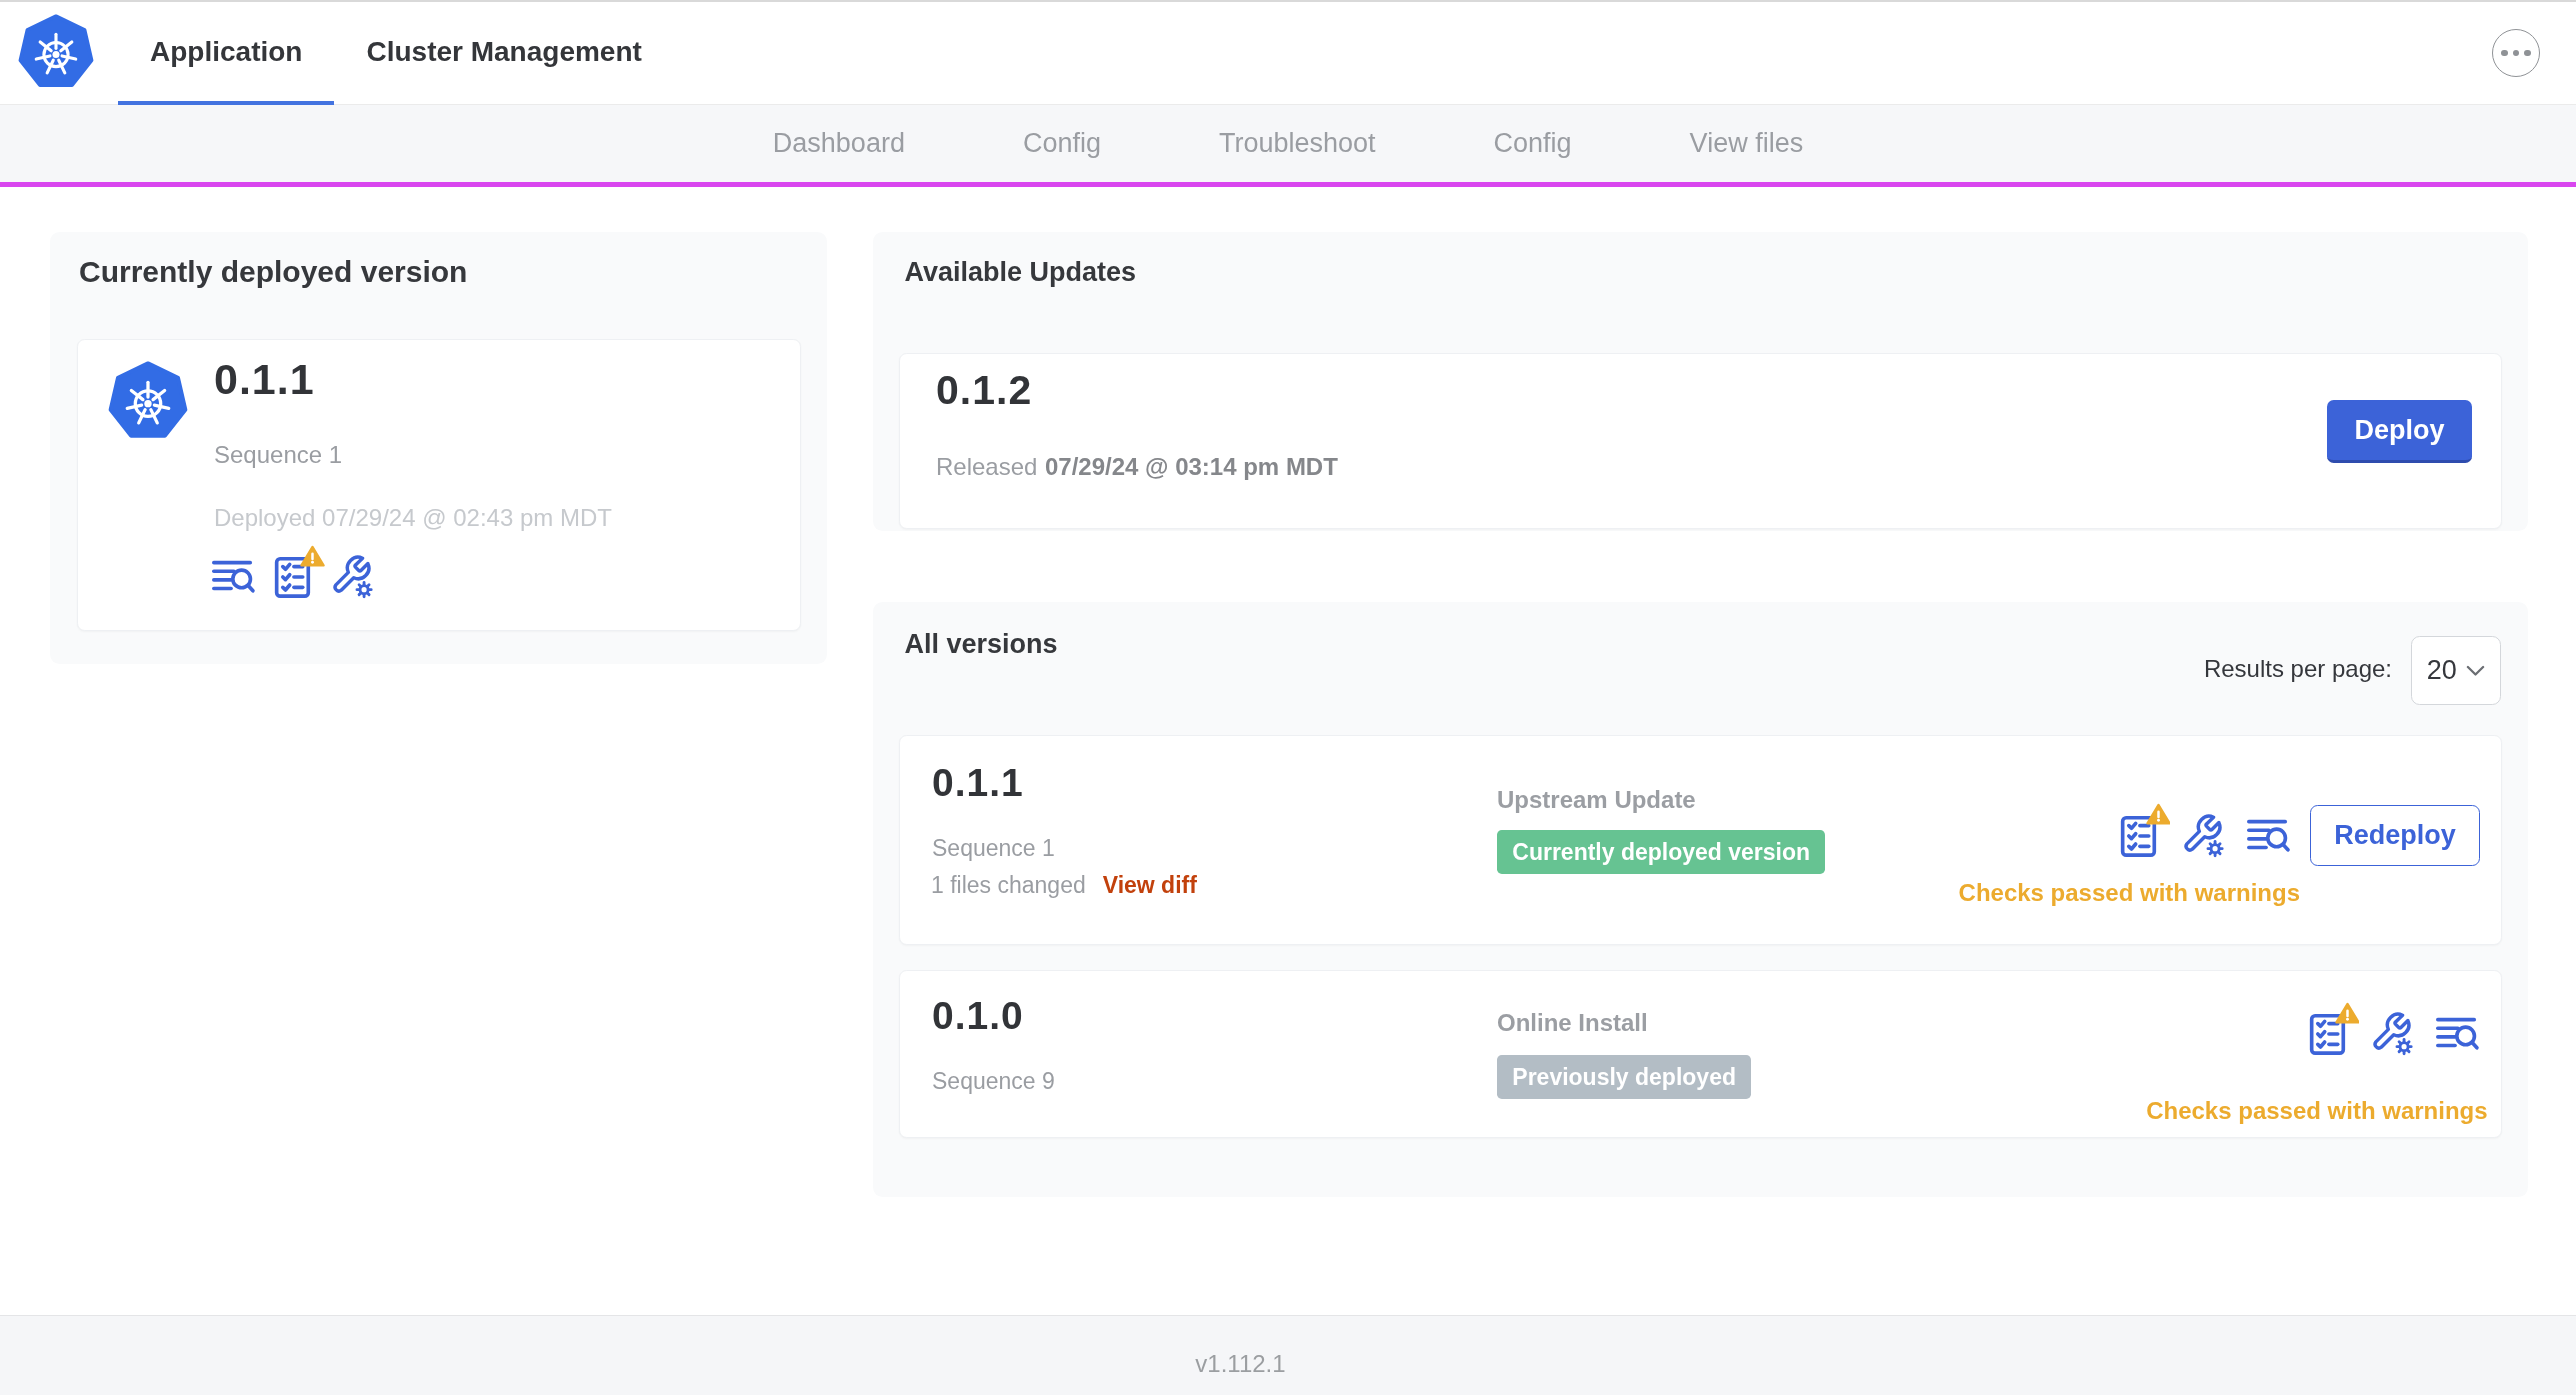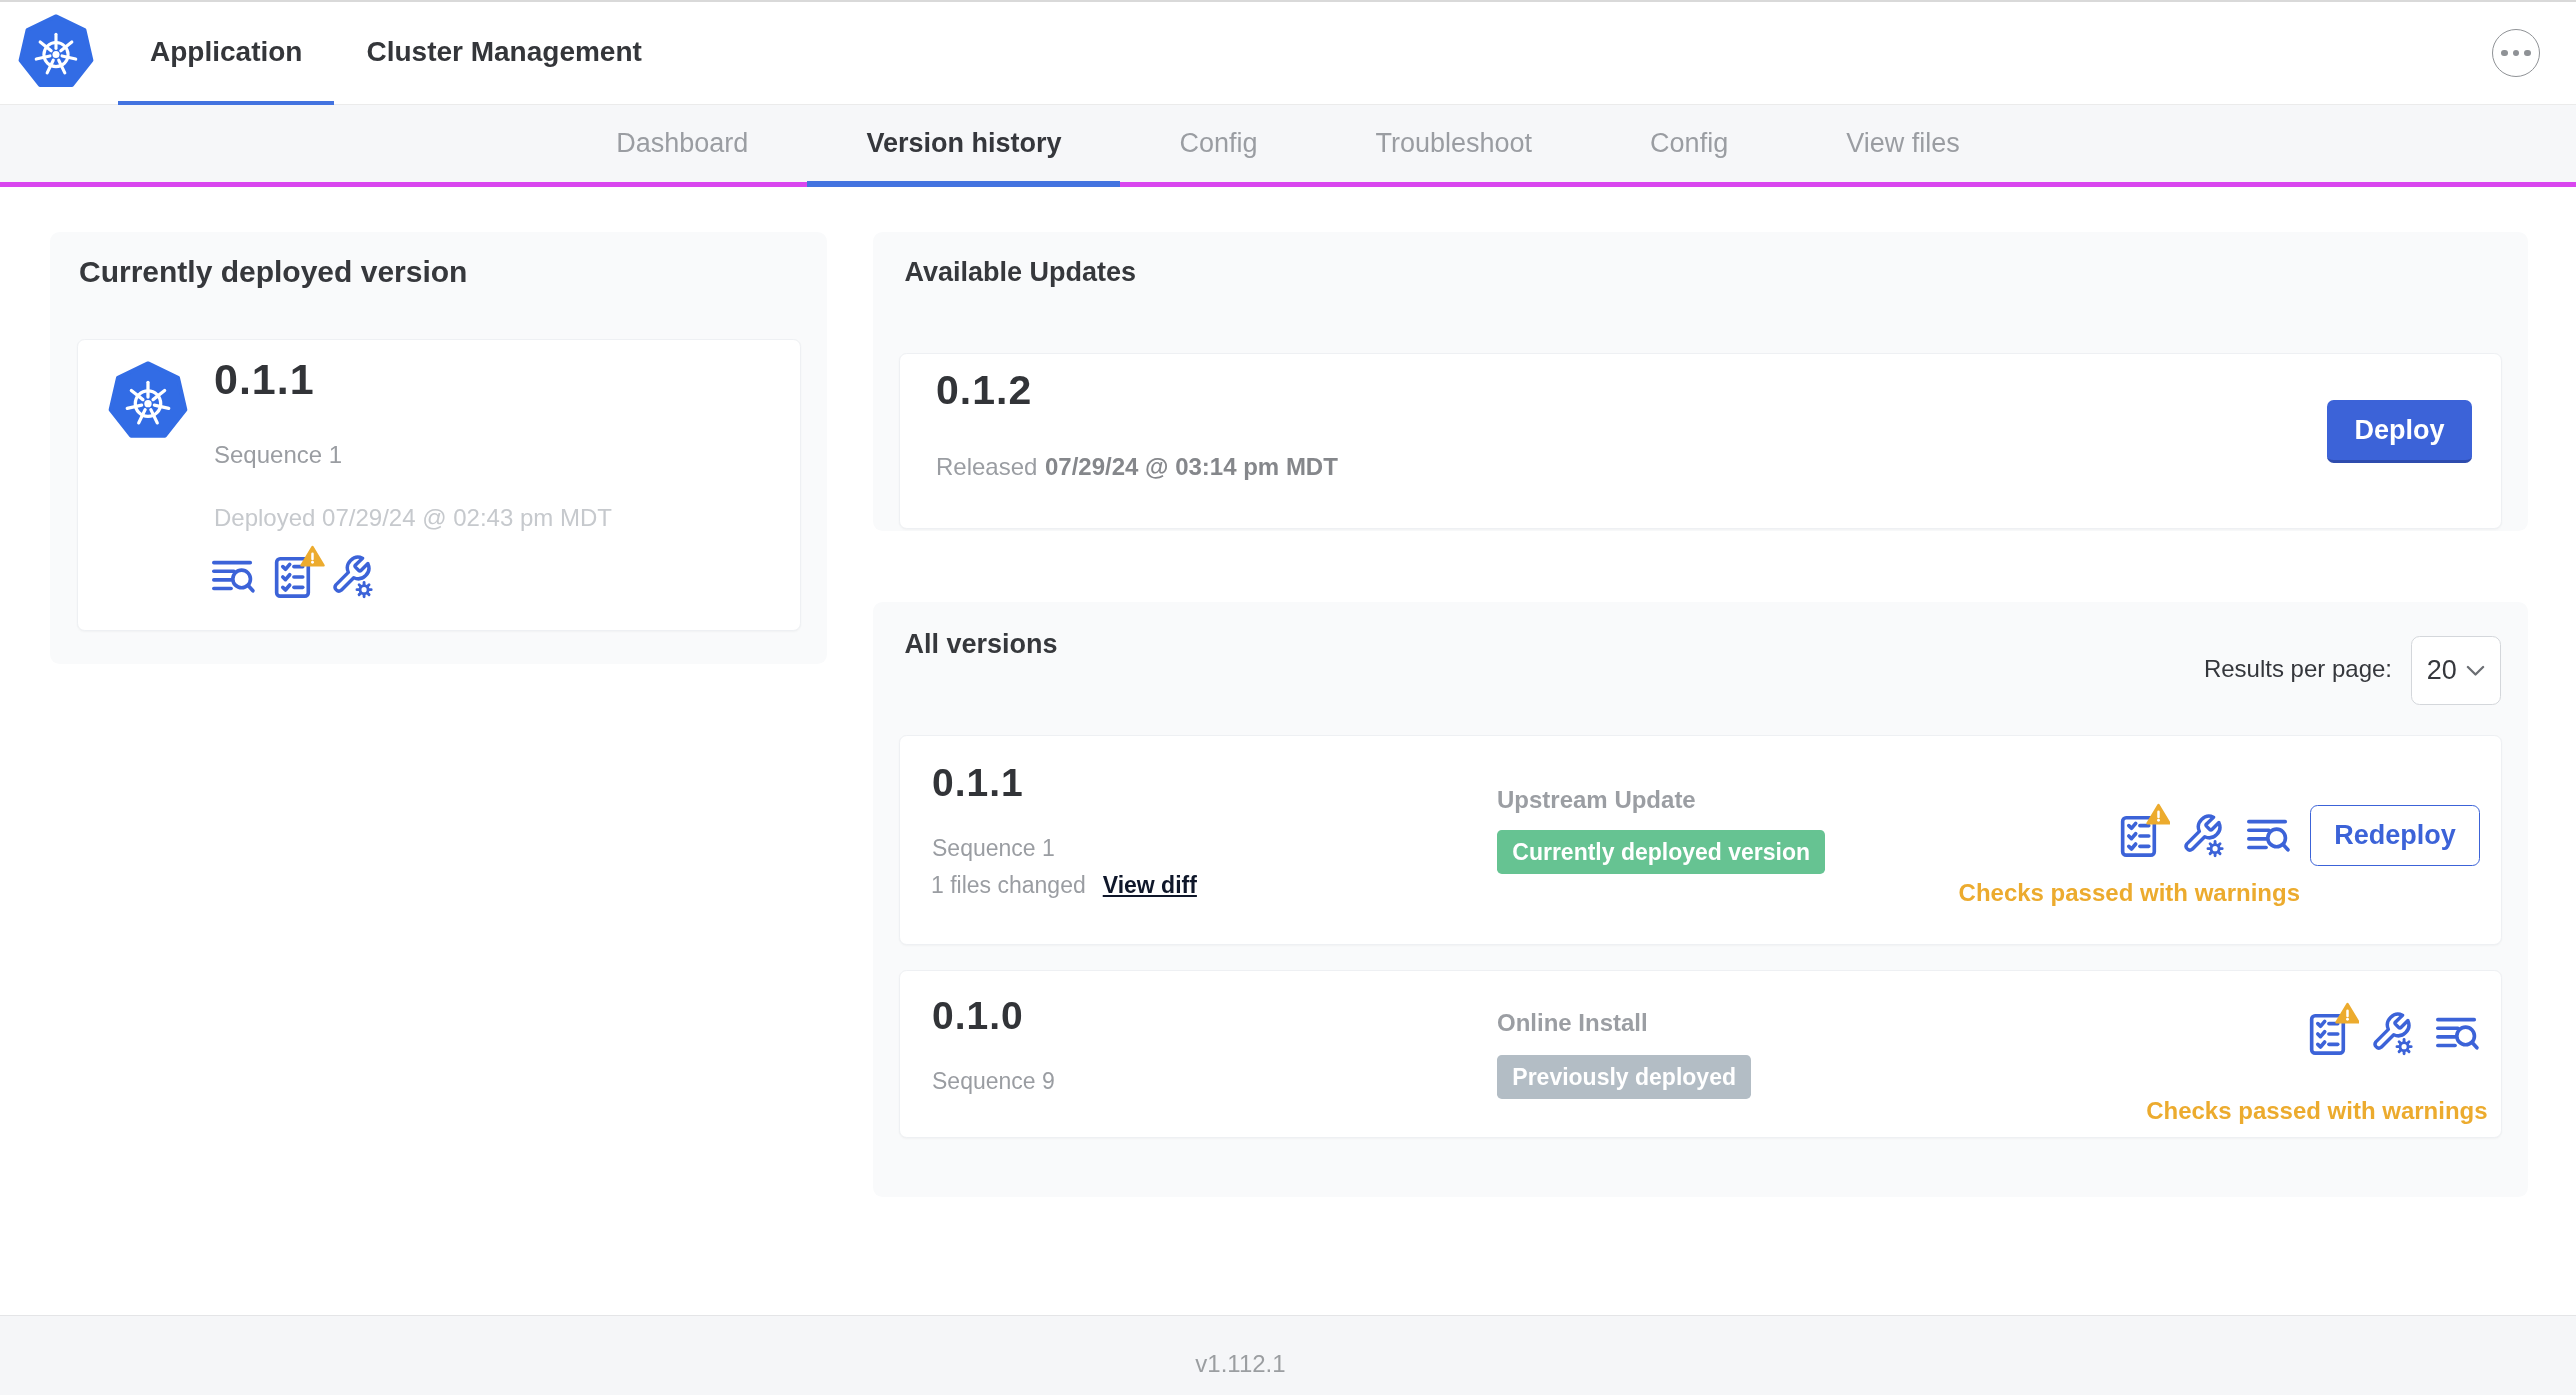--- a/index.html
+++ b/index.html
@@ -65,21 +65,21 @@
   .rpp-select { position:absolute; right:27px; top:34px; width:90px; height:69px; background:#ffffff;
                 border:1px solid #d4d7db; border-radius:8.6px; display:flex; align-items:center; justify-content:center;
                 gap:9.5px; font-size:27px; color:#35373c; cursor:pointer; }
   .version-row { position:absolute; left:26px; width:1603px; background:#ffffff; border:1px solid #eef0f3;
                  border-radius:7.6px; box-shadow:0 1px 1.9px rgba(50,54,60,.04); }
   .row-1 { top:133px; height:210px; }
   .row-2 { top:368px; height:168px; }
   .row-version { position:absolute; left:32px; font-size:39px; font-weight:800; color:#323438; letter-spacing:1px; }
   .row-seq { position:absolute; left:32px; font-size:23px; color:#9a9da2; }
   .row-files { position:absolute; left:31px; font-size:23px; color:#9a9da2; display:flex; align-items:center; }
-  .view-diff { color:#0f172a; font-weight:600; text-decoration:underline; margin-left:17px; cursor:pointer; }
+  .view-diff { color:#c2410c; font-weight:600; margin-left:17px; cursor:pointer; }
   .row-source { position:absolute; left:597px; font-size:24px; font-weight:600; color:#9b9ea3; }
   .badge { position:absolute; left:597px; display:inline-block; padding:8.6px 15.3px; border-radius:4.8px;
            font-size:23px; font-weight:600; color:#ffffff; white-space:nowrap; }
   .badge-green { background:#66c392; }
   .badge-gray { background:#b3bdc5; }
   .row-actions { position:absolute; right:21px; display:flex; align-items:center; gap:19px; }
   .redeploy-btn { width:170px; height:61px; background:#ffffff; border:1.9px solid #3c63d8; border-radius:7.6px;
                   color:#3c63d8; font-size:27px; font-weight:700; font-family:"Liberation Sans",sans-serif; cursor:pointer; }
   .check-status { position:absolute; font-size:24px; font-weight:600; color:#ecab2e; white-space:nowrap; }
 
@@ -115,21 +115,20 @@
     </div>
     <div class="overflow-btn">
         <i></i>
         <i></i>
         <i></i>
       </div>
   </div>
 
   <div class="subnav">
     <div class="subnav-tab">Dashboard</div>
-    <div class="subnav-tab active">Version history</div>
     <div class="subnav-tab">Config</div>
     <div class="subnav-tab">Troubleshoot</div>
     <div class="subnav-tab">Config</div>
     <div class="subnav-tab">View files</div>
   </div>
 
   <div class="card deployed-card">
     <div class="card-title">Currently deployed version</div>
     <div class="inner deployed-inner">
       <span class="deployed-logo">

